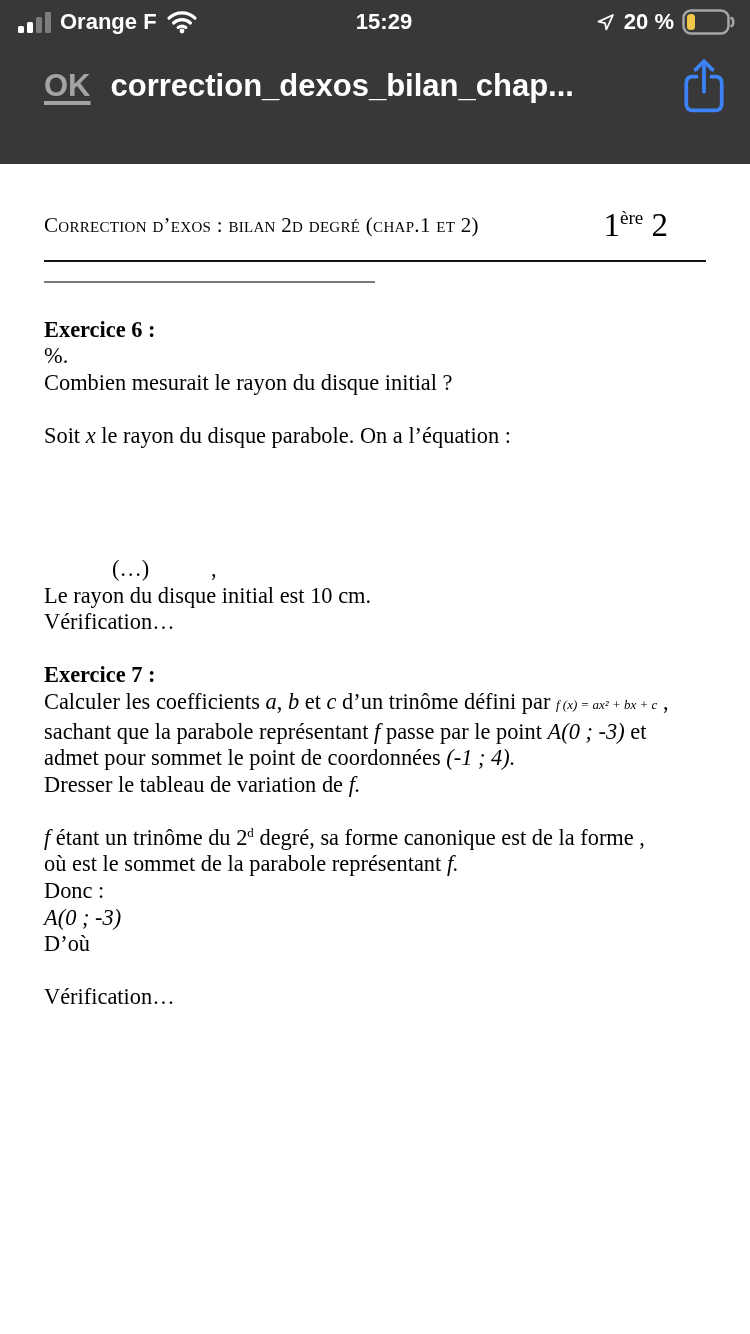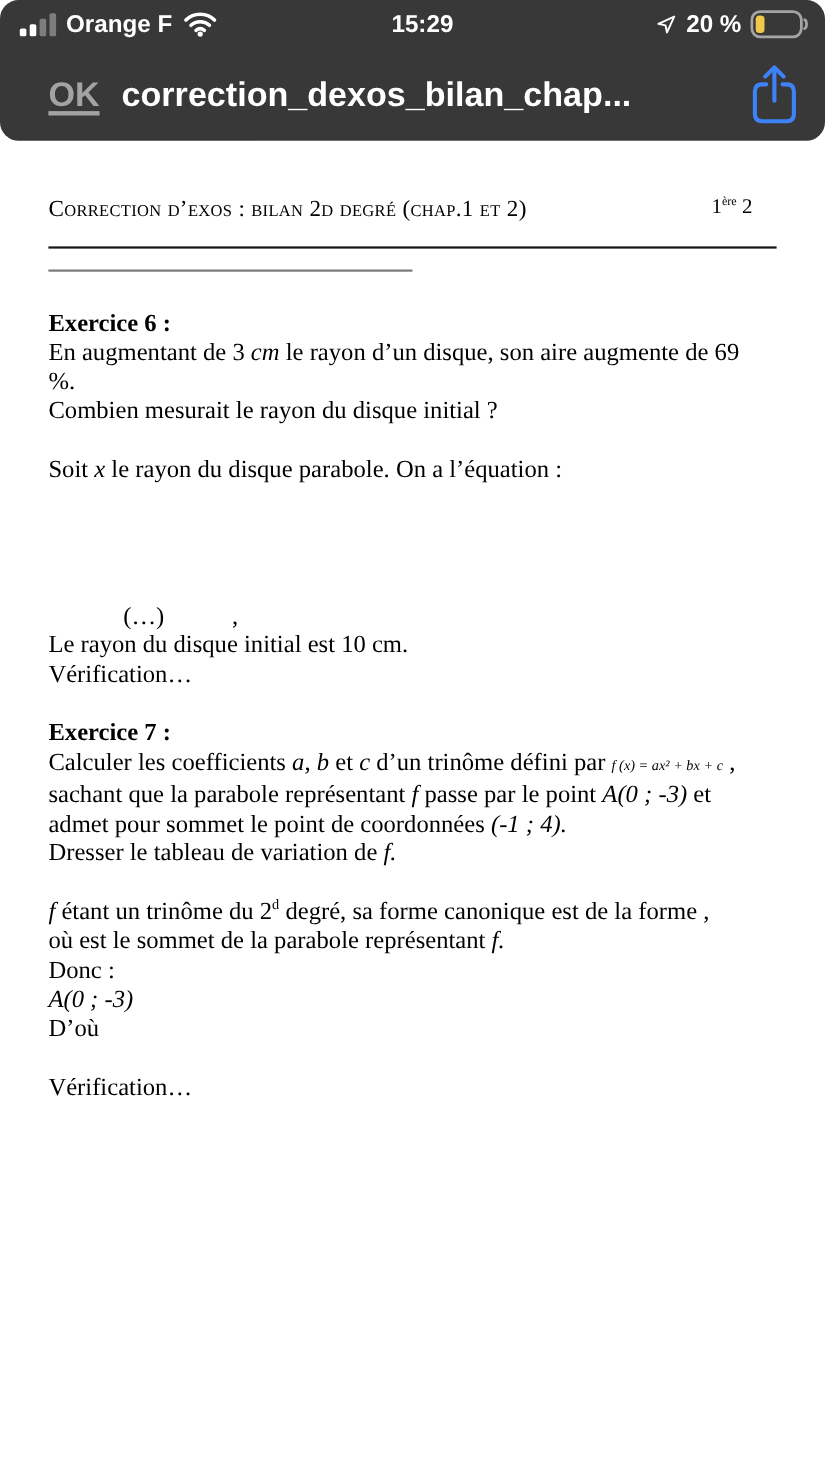--- a/index.html
+++ b/index.html
@@ -1,20 +1,20 @@
 <!DOCTYPE html>
 <html><head>
 <meta charset="utf-8">
 <style>
   html,body{margin:0;padding:0;}
   body{width:750px;height:1334px;background:#ffffff;overflow:hidden;
        font-family:"Liberation Serif", serif;color:#000;}
 
   
-  .topbar{background:#383838;width:750px;height:128px;border-radius:17px;}
+  .topbar{background:#383838;width:750px;height:164px;}
   .statusbar{height:44px;display:flex;align-items:center;padding:0 14px 0 18px;
              color:#fff;font-family:"Liberation Sans", sans-serif;
              font-size:22px;font-weight:600;position:relative;box-sizing:border-box;}
   .sb-left{display:flex;align-items:center;gap:9px;}
   .sb-center{position:absolute;left:18px;right:0;text-align:center;font-weight:700;pointer-events:none;}
   .sb-right{margin-left:auto;display:flex;align-items:center;gap:8px;}
   .sigbars{display:flex;align-items:flex-end;gap:3px;height:21px;}
   .sigbars i{display:block;width:6px;border-radius:1.5px;background:rgba(255,255,255,0.35);}
   .sigbars i.on{background:#fff;}
   .sigbars i:nth-child(1){height:7px;}  .sigbars i:nth-child(2){height:11px;}
@@ -24,21 +24,21 @@
   .okbtn{color:#a3a3a3;font-family:"Liberation Sans", sans-serif;font-weight:700;font-size:31px;
          text-decoration:underline;text-decoration-thickness:3.5px;text-underline-offset:5px;cursor:pointer;}
   .navtitle{color:#fff;font-family:"Liberation Sans", sans-serif;font-weight:700;font-size:31px;
             flex:1;white-space:nowrap;overflow:hidden;}
   .sharebtn{cursor:pointer;display:flex;align-items:center;}
 
   
   .page{padding:47px 44px 0;box-sizing:border-box;width:750px;}
   .header-row{display:flex;justify-content:space-between;align-items:flex-end;line-height:28px;}
   .hleft{font-variant:small-caps;font-size:21px;letter-spacing:0.3px;}
-  .hright{font-size:19px;margin-right:22px;}
+  .hright{font-size:33px;margin-right:38px;}
   .rule{border-top:2px solid #151515;margin-top:21px;}
   .halfline{width:331px;border-top:2px solid #7a7a7a;margin-top:19px;margin-bottom:7px;}
   .dline{font-size:22.4px;line-height:26.6px;min-height:26.6px;white-space:pre-wrap;}
   .it{font-style:italic;}
   .bd{font-weight:700;}
   .un{text-decoration-thickness:2px;text-underline-offset:3.5px;}
   .fm{font-style:italic;font-size:13px;}
   sup{font-size:0.58em;line-height:0;vertical-align:super;}
 </style>
 </head>
@@ -95,21 +95,20 @@
   <div class="page">
     <div id="doc">
         <div class="header-row">
           <div class="hleft"><span>Correction d’exos : bilan 2d degré (chap.1 et 2)</span></div>
           <div class="hright"><span>1</span><sup>ère</sup><span> 2</span></div>
         </div>
         <div class="rule"></div>
         <div class="halfline"></div>
         <div class="blank" style="height: 26.6px;"></div>
         <div class="dline"><span class="bd un">Exercice 6 :</span></div>
-        <div class="dline"><span>En augmentant de 3 </span><span class="it">cm</span><span> le rayon d’un disque, son aire augmente de 69</span></div>
         <div class="dline"><span>%.</span></div>
         <div class="dline"><span>Combien mesurait le rayon du disque initial ?</span></div>
         <div class="blank" style="height: 26.6px;"></div>
         <div class="dline"><span>Soit </span><span class="it">x</span><span> le rayon du disque parabole. On a l’équation :</span></div>
         <div class="blank" style="height: 79.8px;"></div>
         <div class="blank" style="height: 26.6px;"></div>
         <div class="dline" style="padding-left: 68px;"><span>(…)&nbsp;&nbsp;&nbsp;&nbsp;&nbsp;&nbsp;&nbsp;&nbsp;&nbsp;&nbsp; ,</span></div>
         <div class="dline"><span>Le rayon du disque initial est 10 cm.</span></div>
         <div class="dline"><span>Vérification…</span></div>
         <div class="blank" style="height: 26.6px;"></div>

